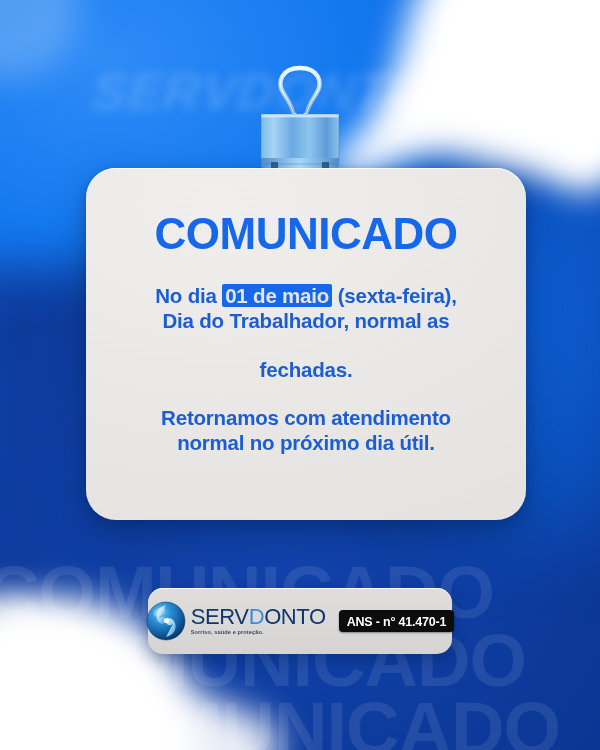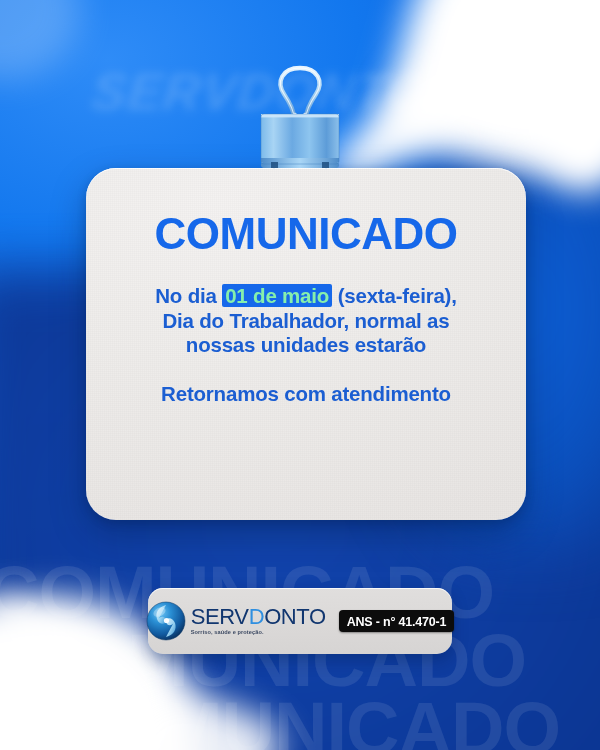--- a/index.html
+++ b/index.html
@@ -171,21 +171,21 @@
   .body-block {
     margin-top:28px;
     font-size:20.5px;
     font-weight:700;
     line-height:1.2;
     color:#1b5ed2;
     letter-spacing:-.2px;
   }
   .body-block .hl {
     background:#1668ea;
-    color:#86efac;
+    color:#e5e5e5;
     padding:0 3px;
     border-radius:2px;
   }
   .body-block.second {
     margin-top:24px;
   }
 
   
   #footer-bar {
     position:absolute;
@@ -297,25 +297,27 @@
     </svg>
   </div>
 
   <div id="card">
     <div class="card-inner">
       <div id="headline">COMUNICADO</div>
 
       <div class="body-block">
         <span>No dia </span><span class="hl">01 de maio</span><span> (sexta-feira),</span><br>
         <span>Dia do Trabalhador, normal as</span><br>
-        <span>nossas unidades estarão</span><br>
+        <br>
+        <span>fechadas.</span>
       </div>
 
       <div class="body-block second">
         <span>Retornamos com atendimento</span><br>
+        <span>normal no próximo dia útil.</span>
       </div>
     </div>
   </div>
 
   <div id="footer-bar">
 
     <div class="brand">
       <div class="brand-mark">
         <svg viewBox="0 0 40 40" width="40" height="40">
           <defs>

